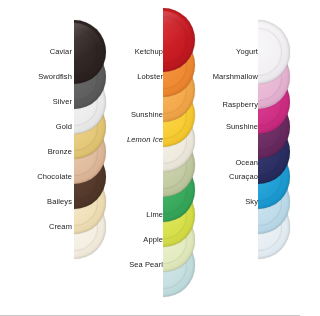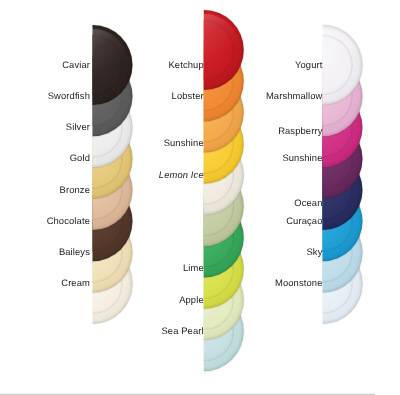--- a/index.html
+++ b/index.html
@@ -264,16 +264,15 @@
         </div>
       </div>
       <div class="label-strip" style="left: 0px; width: 58px; z-index: 13;">
         <div class="swatch-label" style="top: 47px;">Yogurt</div>
         <div class="swatch-label" style="top: 72px;">Marshmallow</div>
         <div class="swatch-label" style="top: 100px;">Raspberry</div>
         <div class="swatch-label" style="top: 122px;">Sunshine</div>
         <div class="swatch-label" style="top: 147px; margin-top: 11px;">Ocean</div>
         <div class="swatch-label" style="top: 172px;">Curaçao</div>
         <div class="swatch-label" style="top: 197px;">Sky</div>
-        <div class="swatch-label" style="top: 222px;">Moonstone</div>
       </div>
     </div>
   </div>
 
 </body></html>

